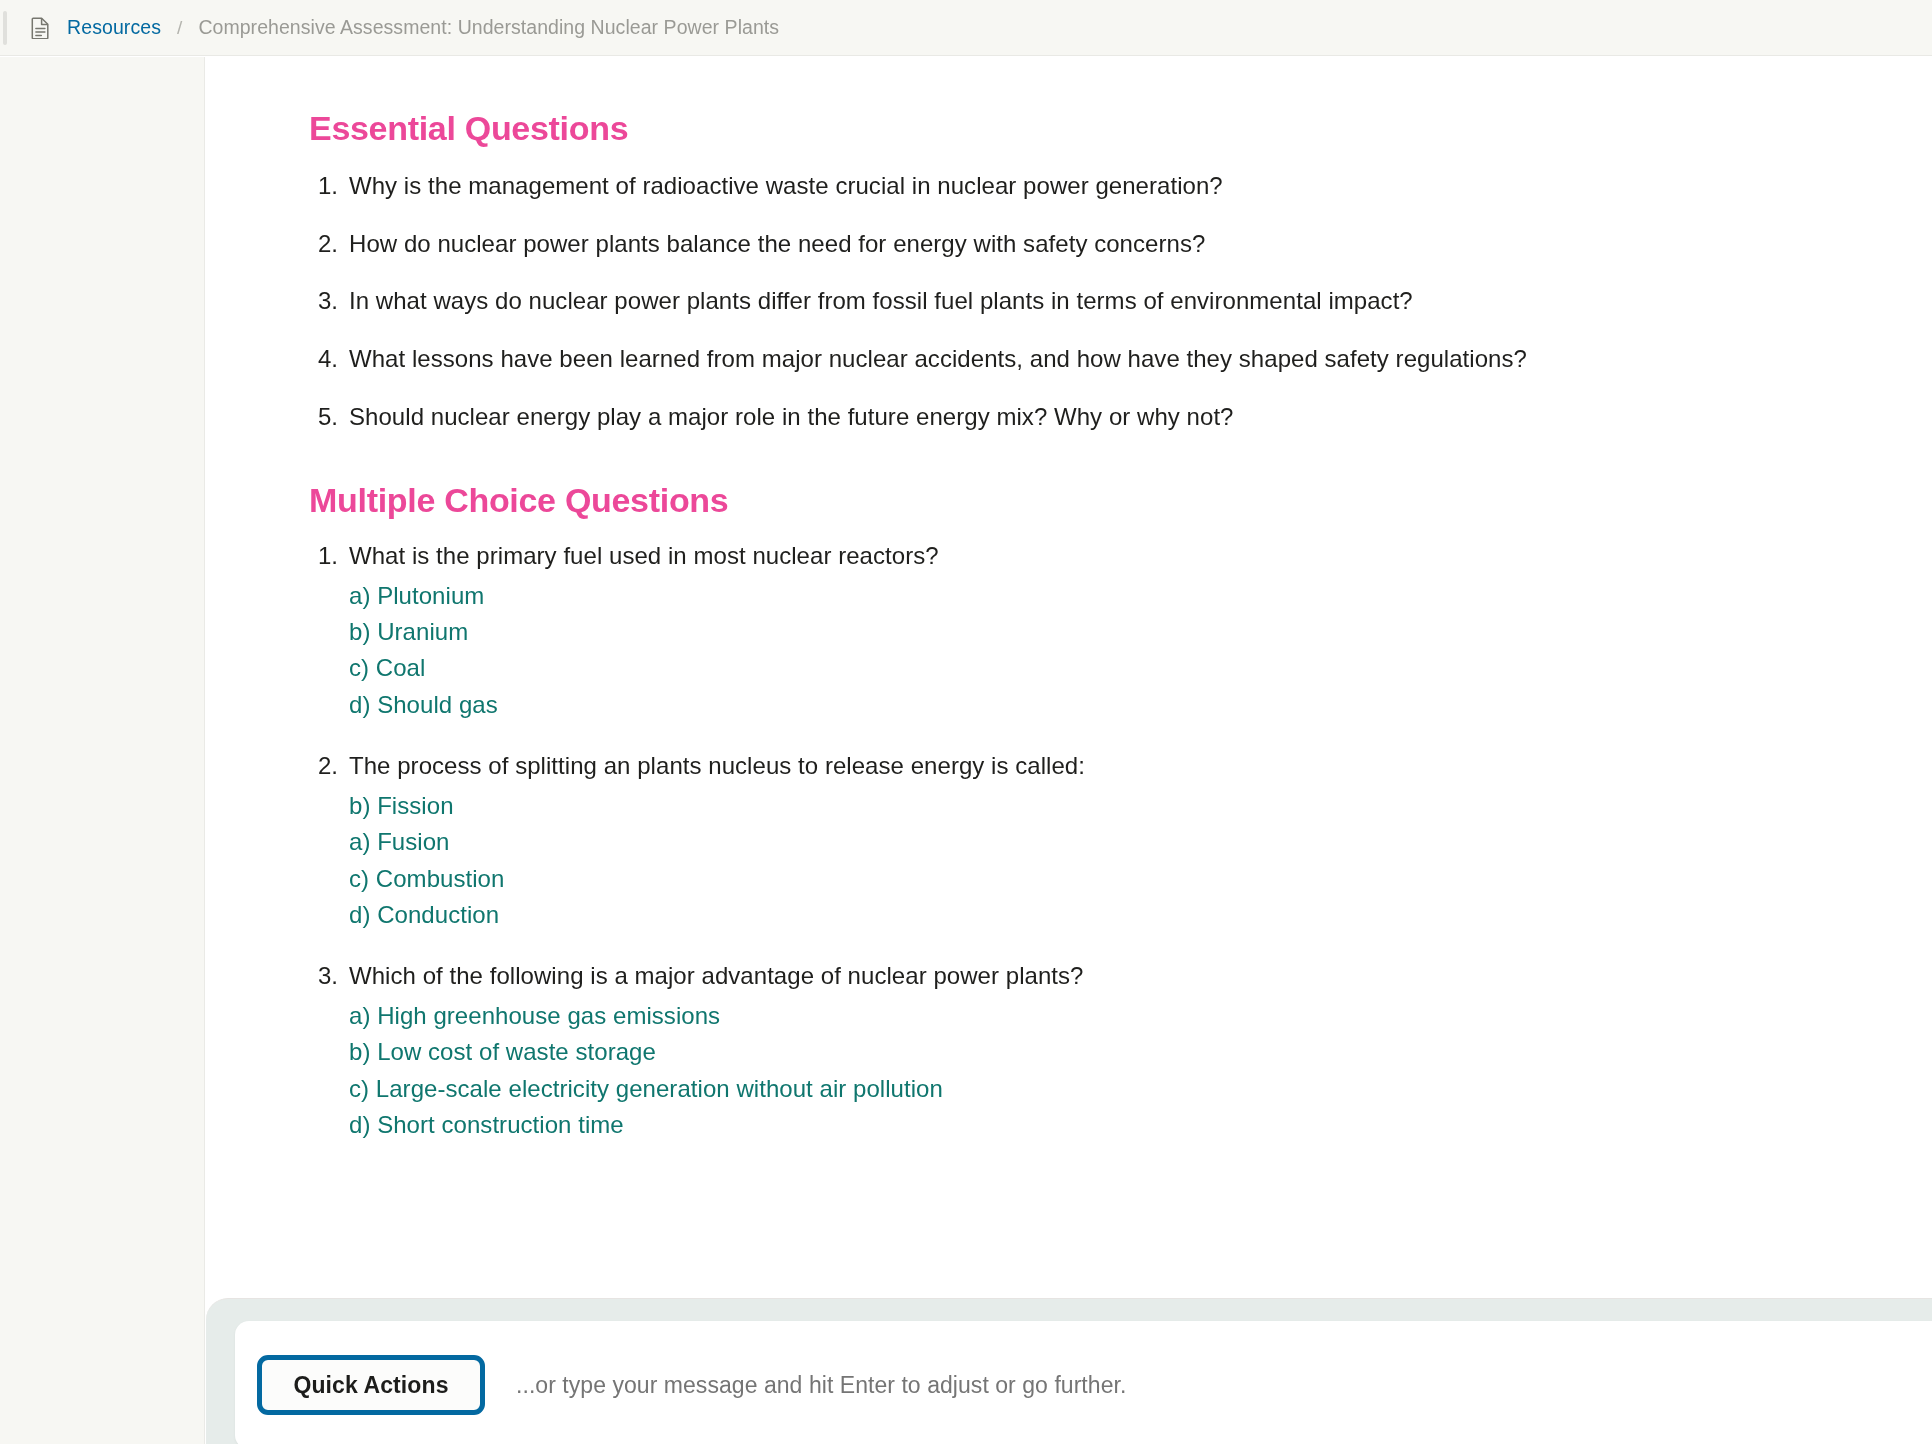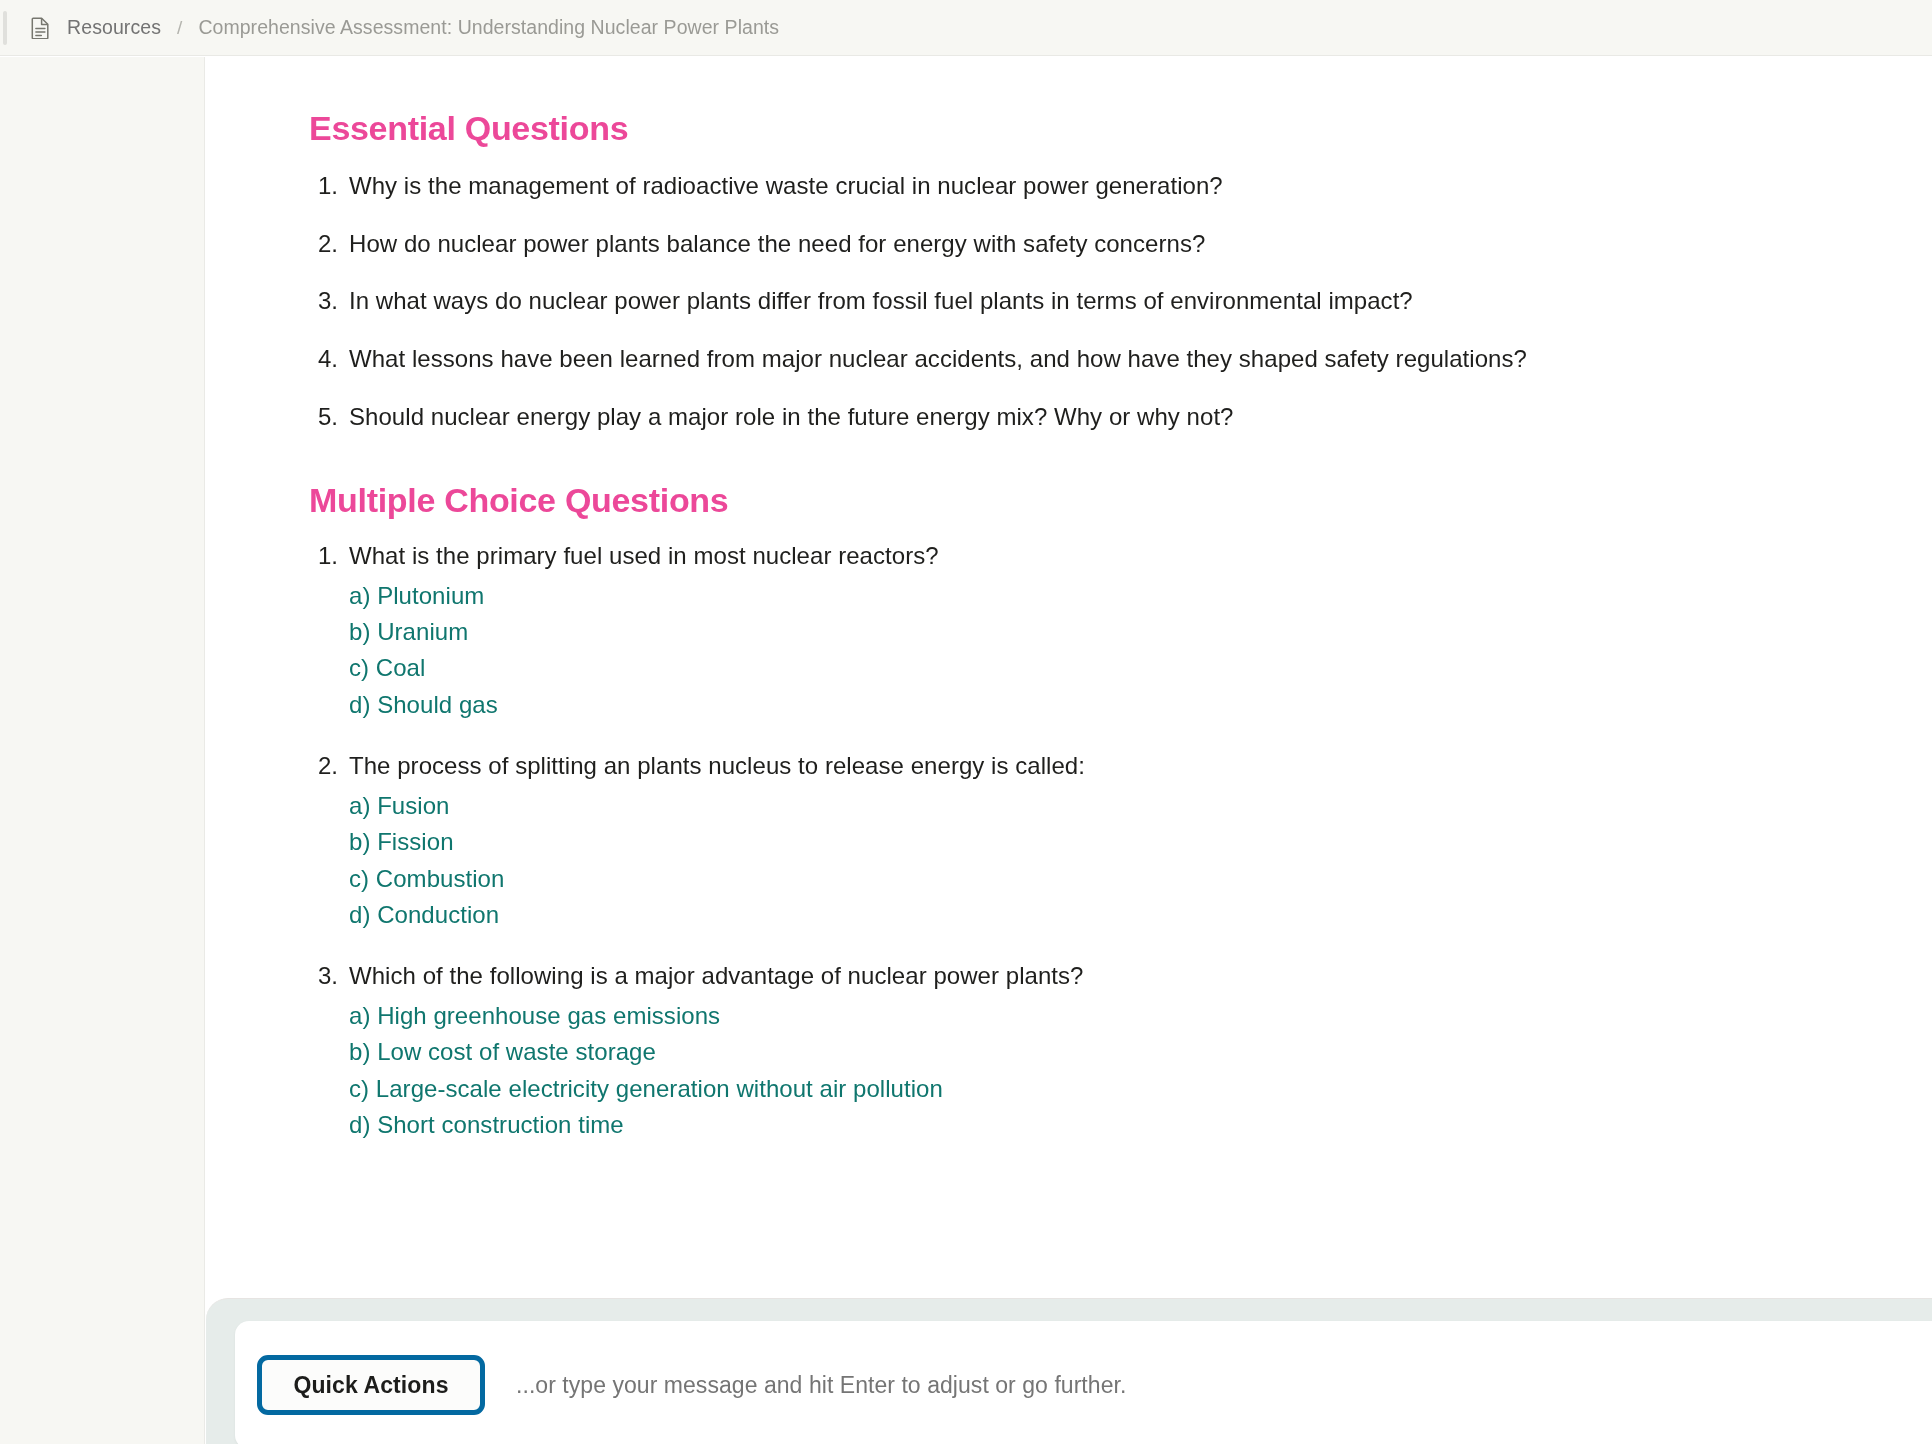--- a/index.html
+++ b/index.html
@@ -52,21 +52,21 @@
   .doc-icon {
     width: 19px;
     height: 22px;
     position: relative;
     flex: 0 0 auto;
     display: block;
   }
 
   .crumb-root {
     font-size: 19.5px;
-    color: #737373;
+    color: #0369a1;
     letter-spacing: 0.1px;
     margin-left: 17px;
     white-space: nowrap;
   }
 
   .crumb-sep {
     font-size: 19px;
     color: #b4b4ae;
     margin: 0 16px;
   }
@@ -303,22 +303,22 @@
               <div class="mcq-opt">d) Should gas</div>
             </div>
           </div>
 
           <div class="mcq-block">
             <div class="mcq-q">
               <span class="mcq-num">2.</span>
               <span class="mcq-text">The process of splitting an plants nucleus to release energy is called:</span>
             </div>
             <div class="mcq-opts">
+              <div class="mcq-opt">b) Fission</div>
               <div class="mcq-opt">a) Fusion</div>
-              <div class="mcq-opt">b) Fission</div>
               <div class="mcq-opt">c) Combustion</div>
               <div class="mcq-opt">d) Conduction</div>
             </div>
           </div>
 
           <div class="mcq-block">
             <div class="mcq-q">
               <span class="mcq-num">3.</span>
               <span class="mcq-text">Which of the following is a major advantage of nuclear power plants?</span>
             </div>

